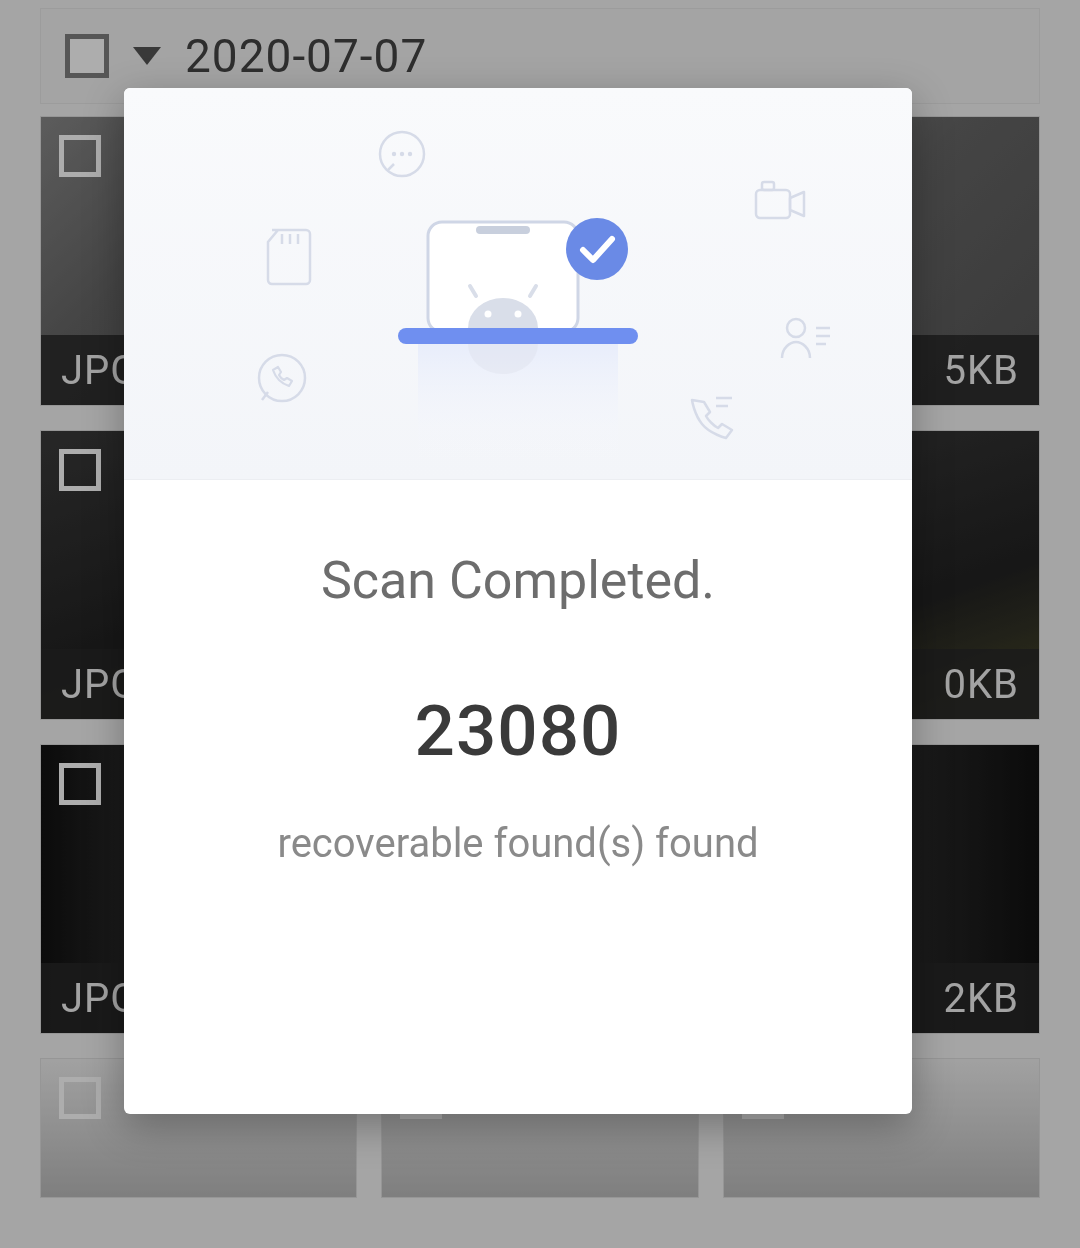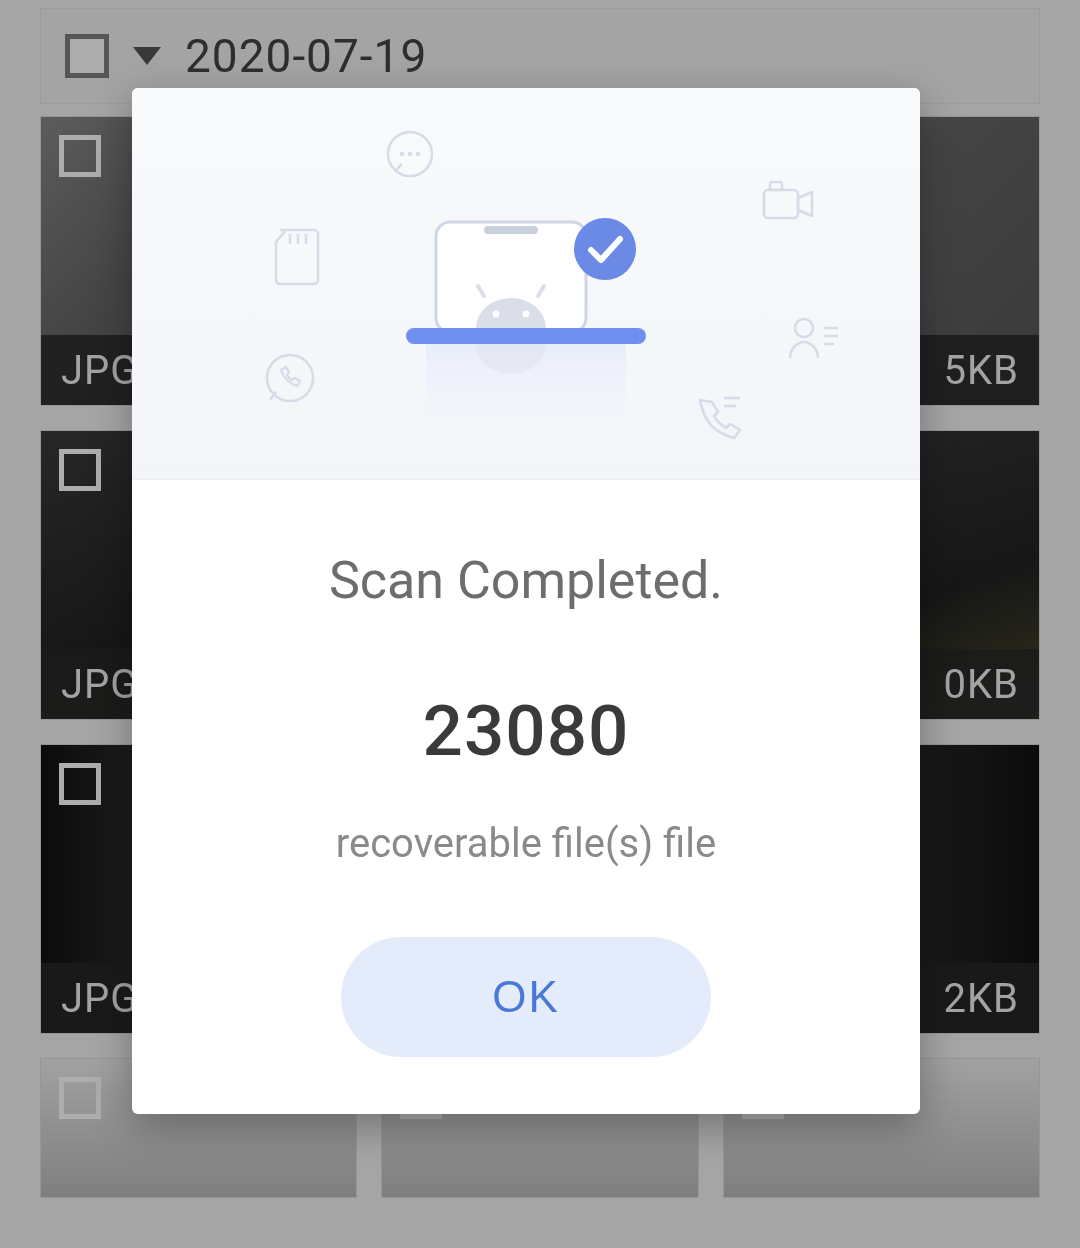--- a/index.html
+++ b/index.html
@@ -45,21 +45,21 @@
   .thumb .surface3 { position:absolute; inset:0; background: linear-gradient(90deg,#111 0%, #333 40%, #111 100%); }
   .thumb .surface4 { position:absolute; inset:0; background: linear-gradient(180deg,#eee 0%, #bbb 100%); }
 
   
   .dim {
     position: absolute; inset: 0; background: rgba(0,0,0,0.32);
   }
 
   
   .modal {
-    position: absolute; left: 132px; top: 88px; width: 788px; height: 1026px;
+    position: absolute; left: 124px; top: 88px; width: 788px; height: 1026px;
     background: #fff; border-radius: 6px; box-shadow: 0 12px 40px rgba(0,0,0,0.3);
     display: flex; flex-direction: column; overflow: hidden;
   }
   .modal .illus {
     height: 392px; background: linear-gradient(180deg,#f9fafc 0%, #f3f5f9 100%);
     border-bottom: 1px solid #eceef2; position: relative;
   }
   .illus svg { position:absolute; }
   .modal .body {
     flex: 1; display: flex; flex-direction: column; align-items: center; justify-content: flex-start;
@@ -81,21 +81,21 @@
   }
 </style>
 </head>
 <body>
 
 <div class="bg">
 
   <div class="date-header">
     <div class="checkbox"></div>
     <div class="caret"></div>
-    <div class="date">2020-07-19</div>
+    <div class="date">2020-07-07</div>
   </div>
 
   <div class="grid">
 
     <div class="thumb">
       <div class="surface1"></div>
       <div class="chk"></div>
       <div class="footer">
         <span>JPG</span>
         <span>5KB</span>
@@ -257,16 +257,15 @@
 
     <svg style="left:440px; top:128px;" width="66" height="66" viewBox="0 0 66 66">
       <circle cx="33" cy="33" r="31" fill="#6a8ae6"></circle>
       <path d="M19 34 L29 44 L48 23" fill="none" stroke="#fff" stroke-width="6" stroke-linecap="round" stroke-linejoin="round"></path>
     </svg>
   </div>
 
   <div class="body">
     <div class="title">Scan Completed.</div>
     <div class="count">23080</div>
-    <div class="sub">recoverable file(s) file</div>
-    <button class="ok-btn">OK</button>
+    <div class="sub">recoverable found(s) found</div>
   </div>
 </div>
 
 </body></html>

